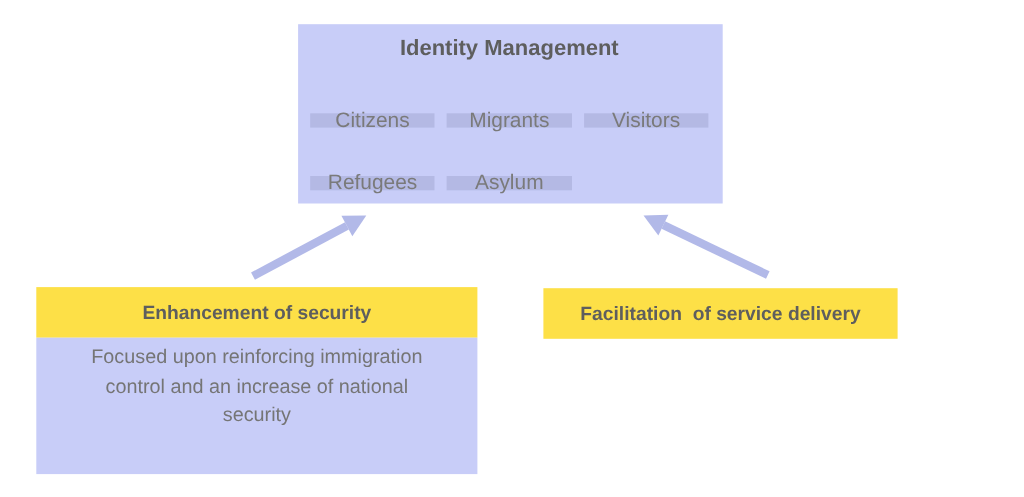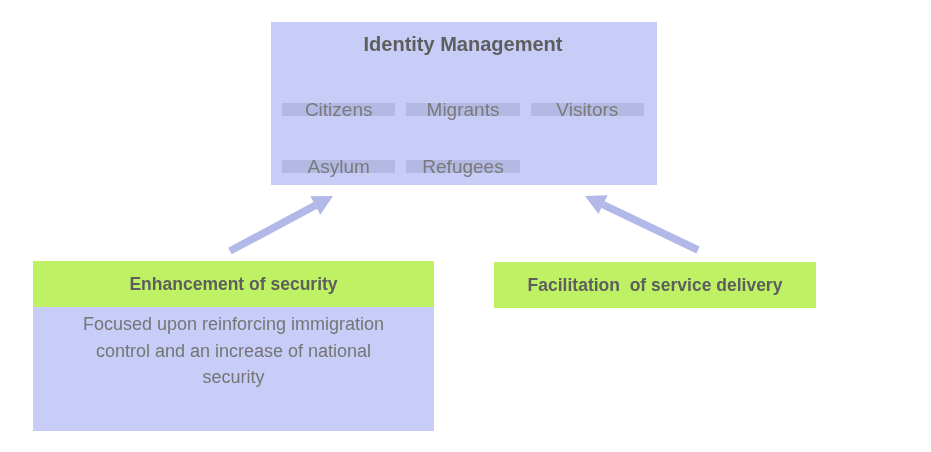--- a/index.html
+++ b/index.html
@@ -56,21 +56,21 @@
   
   .info-box {
     position: absolute;
     width: 401px;
     box-sizing: border-box;
   }
   .info-box.left  { left: 33px;  top: 261px; height: 170px; }
   .info-box.right { left: 494px; top: 262px; height: 169px; width: 322px; }
   .box-header {
     height: 46px;
-    background: #bef264;
+    background: #fde047;
     display: flex;
     align-items: center;
     justify-content: center;
     font-size: 17.5px;
     font-weight: bold;
     color: #5e5e5e;
     white-space: pre-wrap;
   }
   .box-body {
     height: calc(100% - 46px);
@@ -97,22 +97,22 @@
 <body>
 
 <div id="canvas">
 
   <div class="top-box">
     <div class="title">Identity Management</div>
     <div class="grid">
       <div class="cell">Citizens</div>
       <div class="cell">Migrants</div>
       <div class="cell">Visitors</div>
+      <div class="cell">Refugees</div>
       <div class="cell">Asylum</div>
-      <div class="cell">Refugees</div>
     </div>
   </div>
 
   <svg class="arrow-layer" viewBox="0 0 931 452">
     <g>
       <line x1="230" y1="251" x2="315.4" y2="205.4" stroke-width="7.5" stroke="#b2b9e8"></line>
       <polygon points="333,196 320.3,214.7 310.4,196.2" fill="#b2b9e8"></polygon>
     </g>
     <g>
       <line x1="698" y1="250" x2="603" y2="204.6" stroke-width="7.5" stroke="#b2b9e8"></line>

